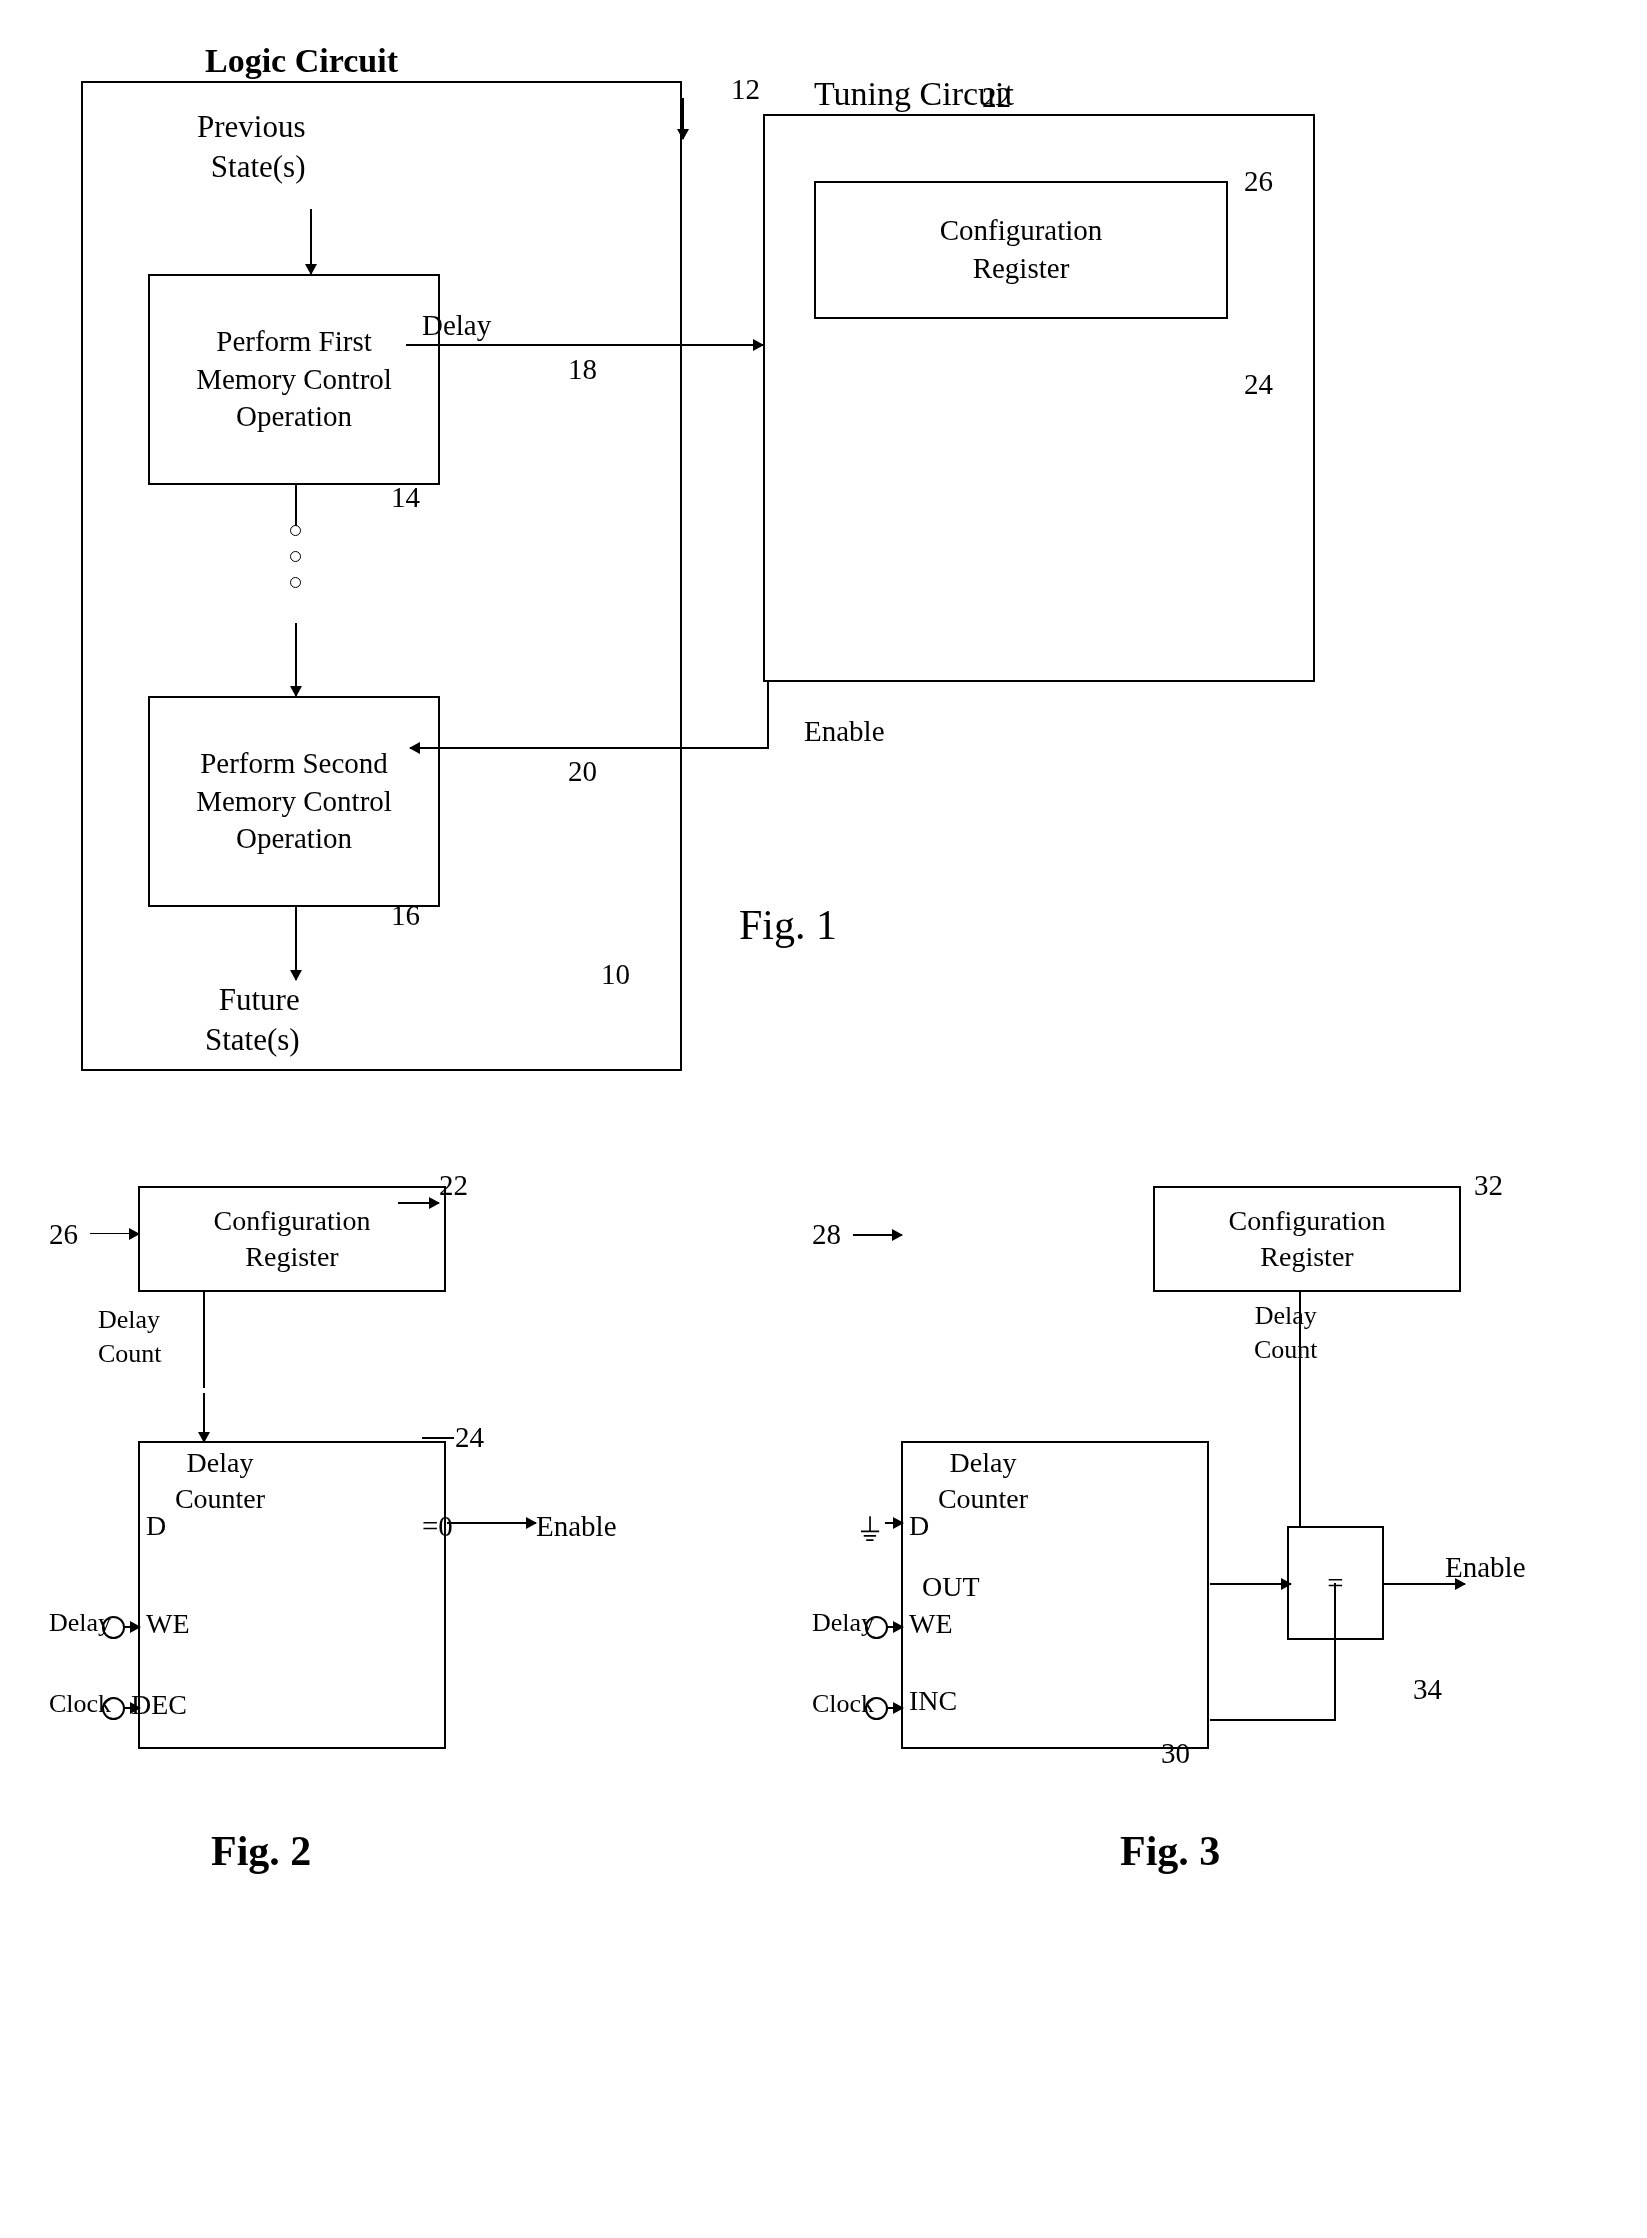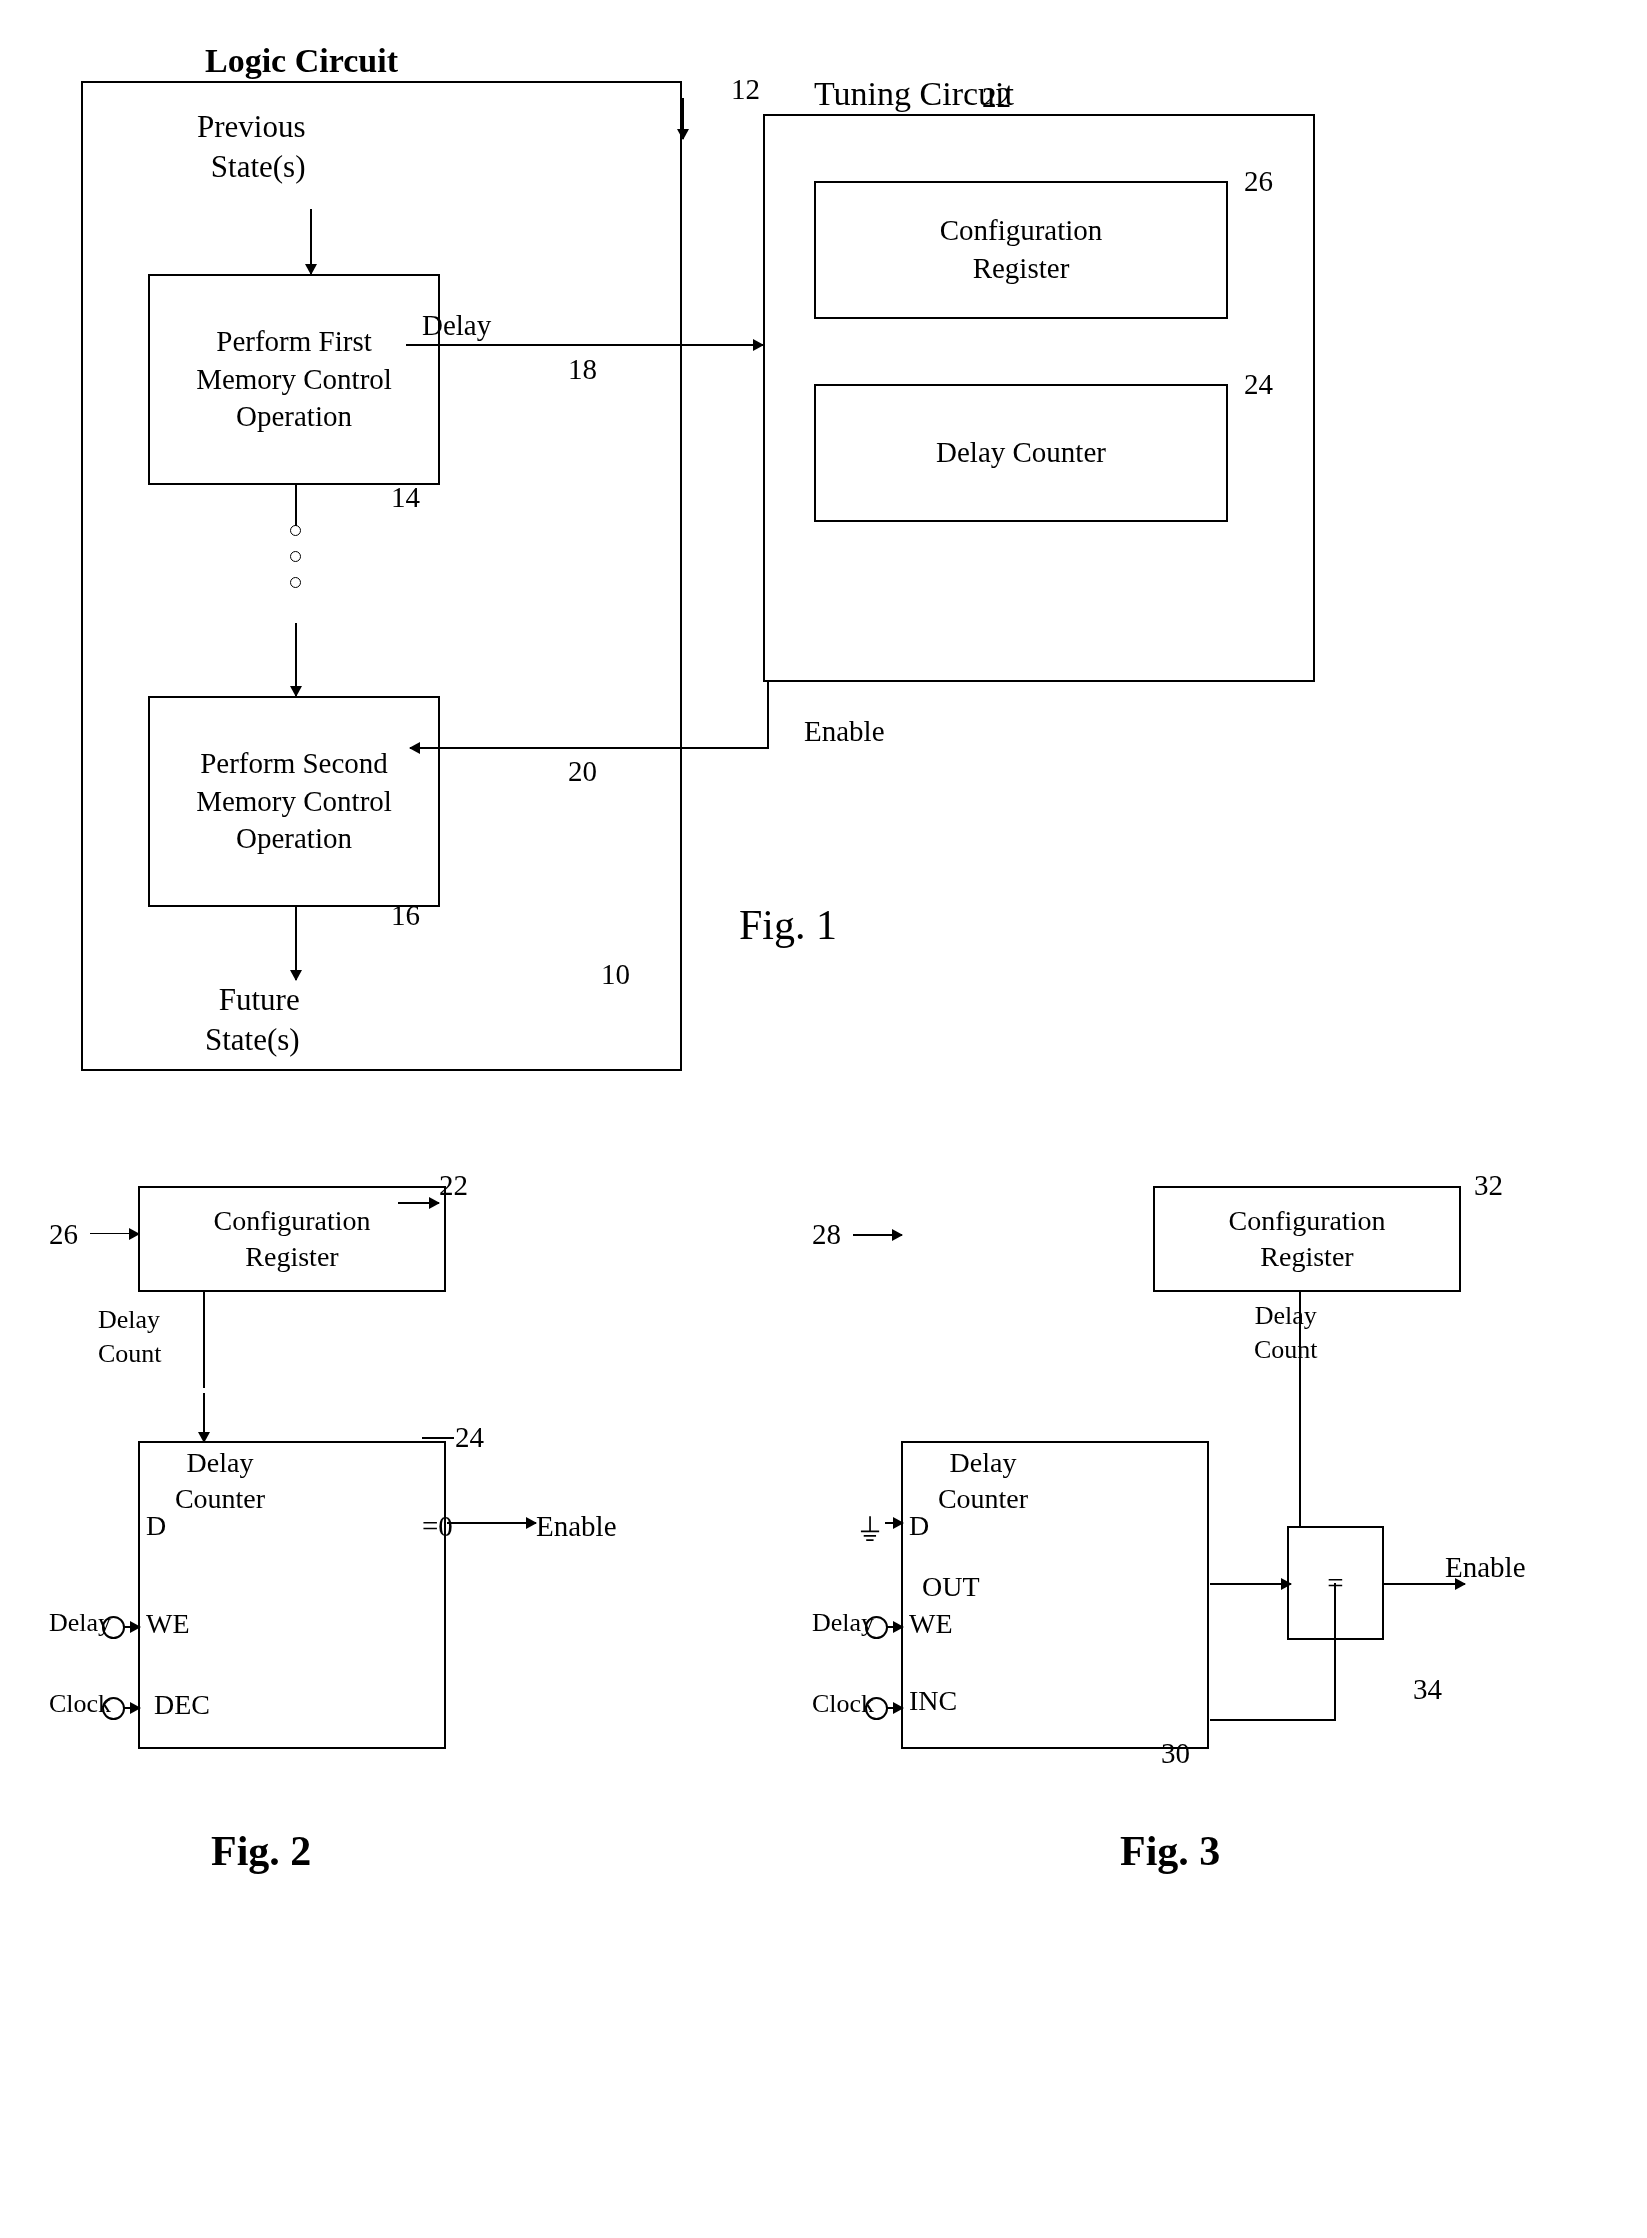--- a/index.html
+++ b/index.html
@@ -500,21 +500,21 @@
     }
     .we-label-fig2 {
       position: absolute;
       top: 390px;
       left: 97px;
       font-size: 28px;
     }
     .dec-label-fig2 {
       position: absolute;
       top: 471px;
-      left: 105px;
+      left: 82px;
       font-size: 28px;
     }
 
     
     .eq0-label-fig2 {
       position: absolute;
       top: 292px;
       left: 373px;
       font-size: 29px;
     }
@@ -1033,23 +1033,20 @@
 
     <div class="tuning-circuit-box">
       <span class="tuning-circuit-label">Tuning Circuit</span>
 
       <div class="config-reg-box">
         <span>Configuration<br>Register</span>
       </div>
 
       <span class="label-26-fig1">26</span>
 
-      <div class="delay-counter-box">
-        <span>Delay Counter</span>
-      </div>
 
       <span class="label-24-fig1">24</span>
     </div>
 
     <span class="label-22-fig1">22</span>
 
     <span class="delay-label">Delay</span>
     <div class="delay-arrow"></div>
     <span class="label-18">18</span>
 

